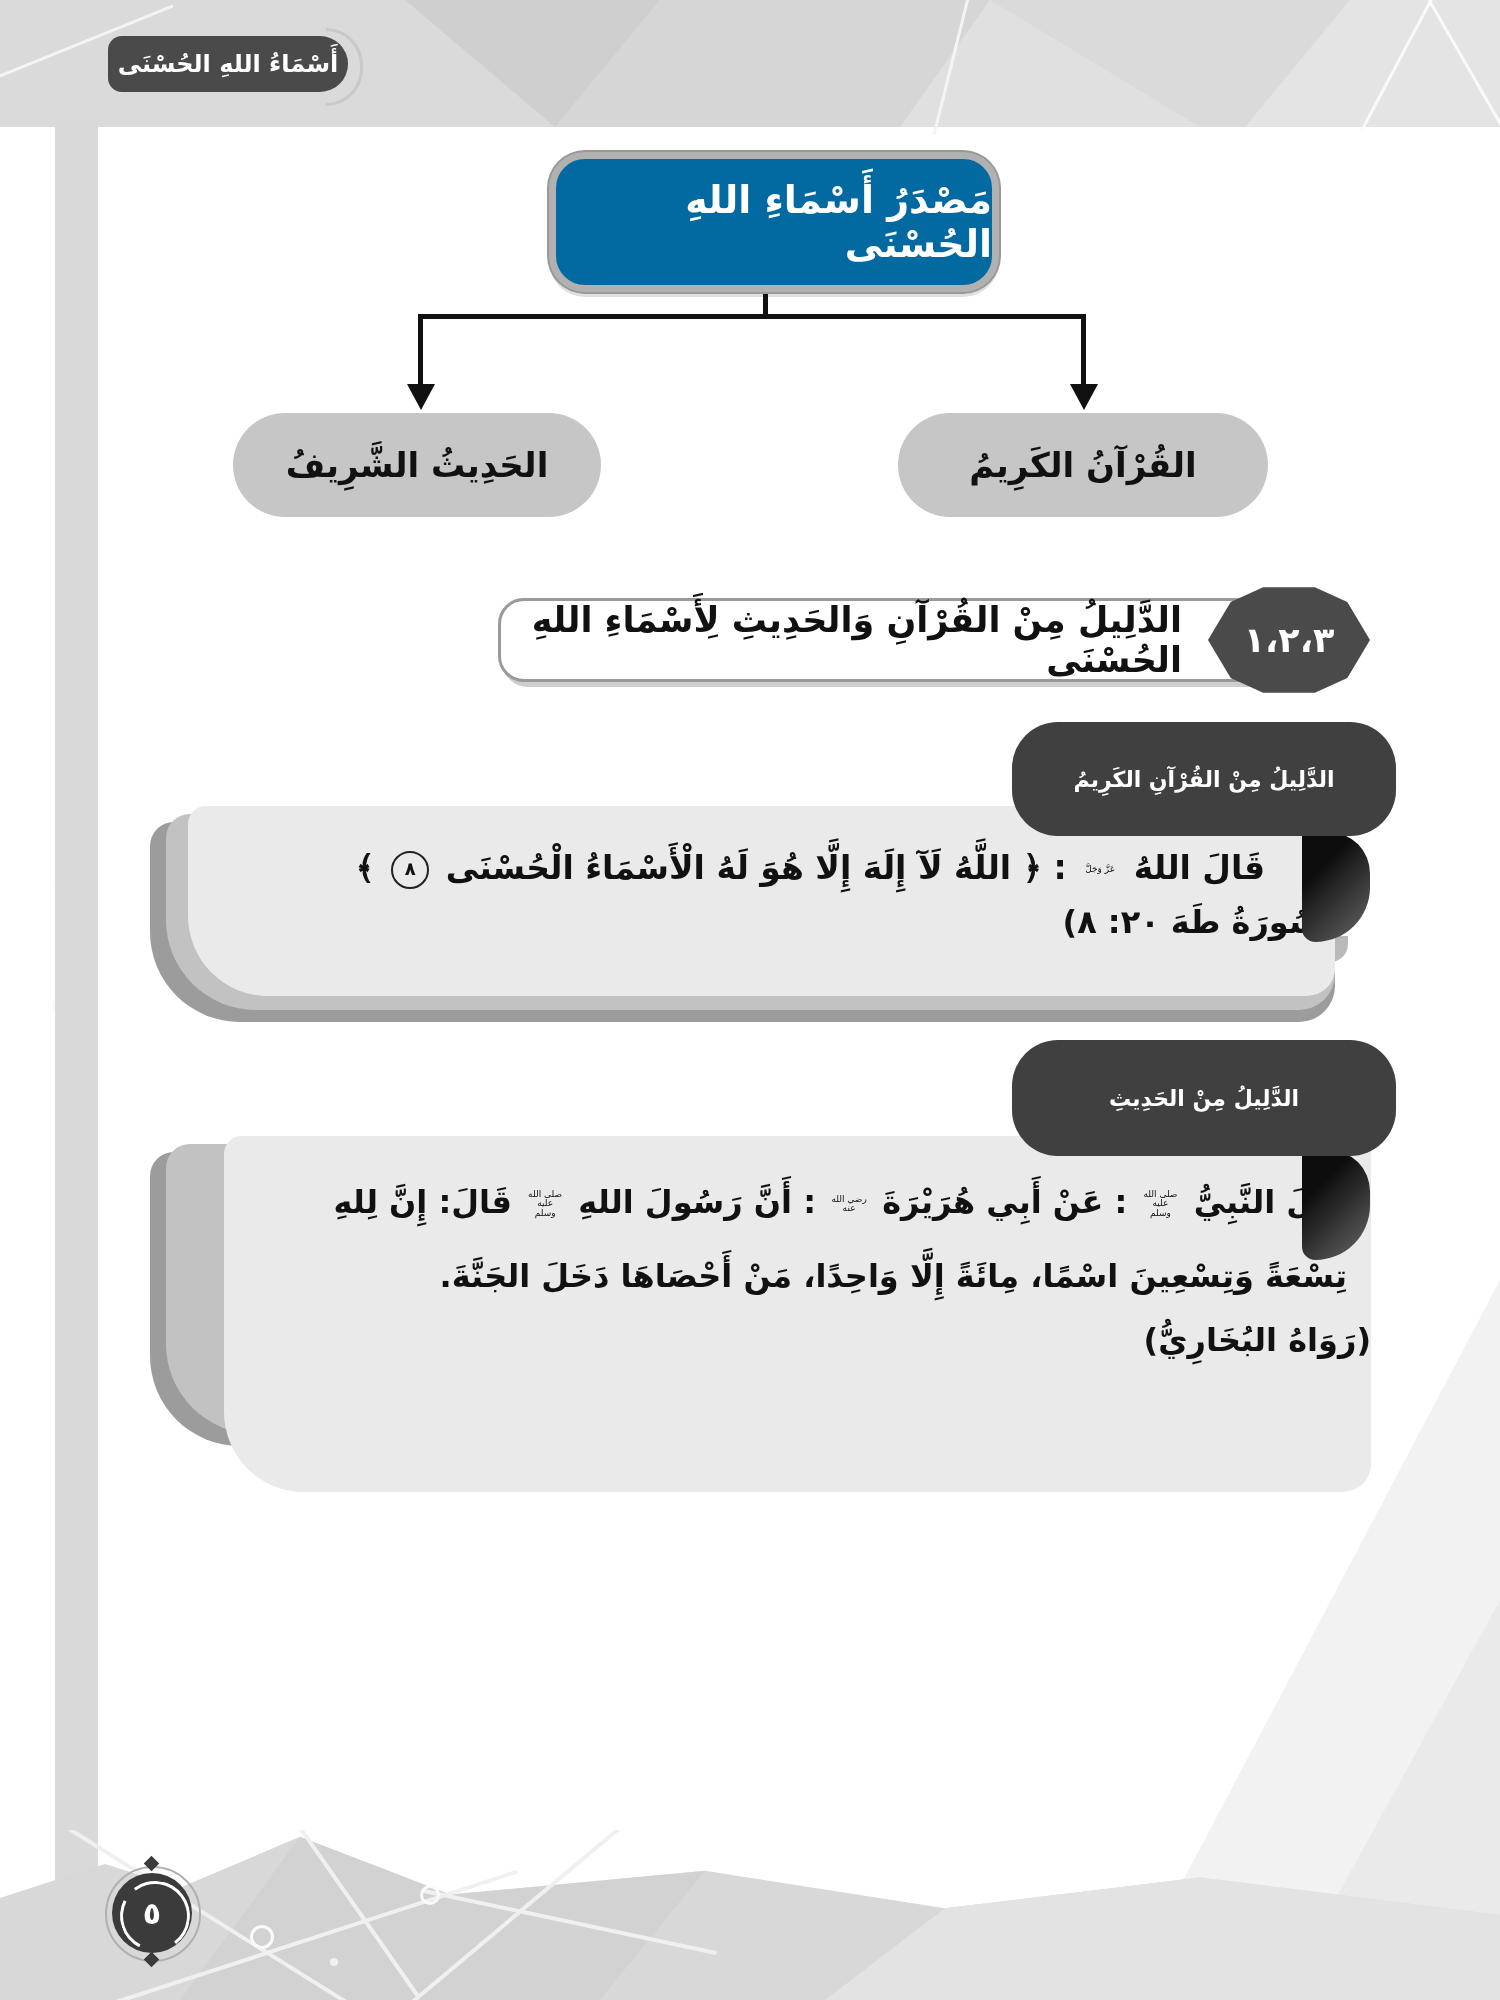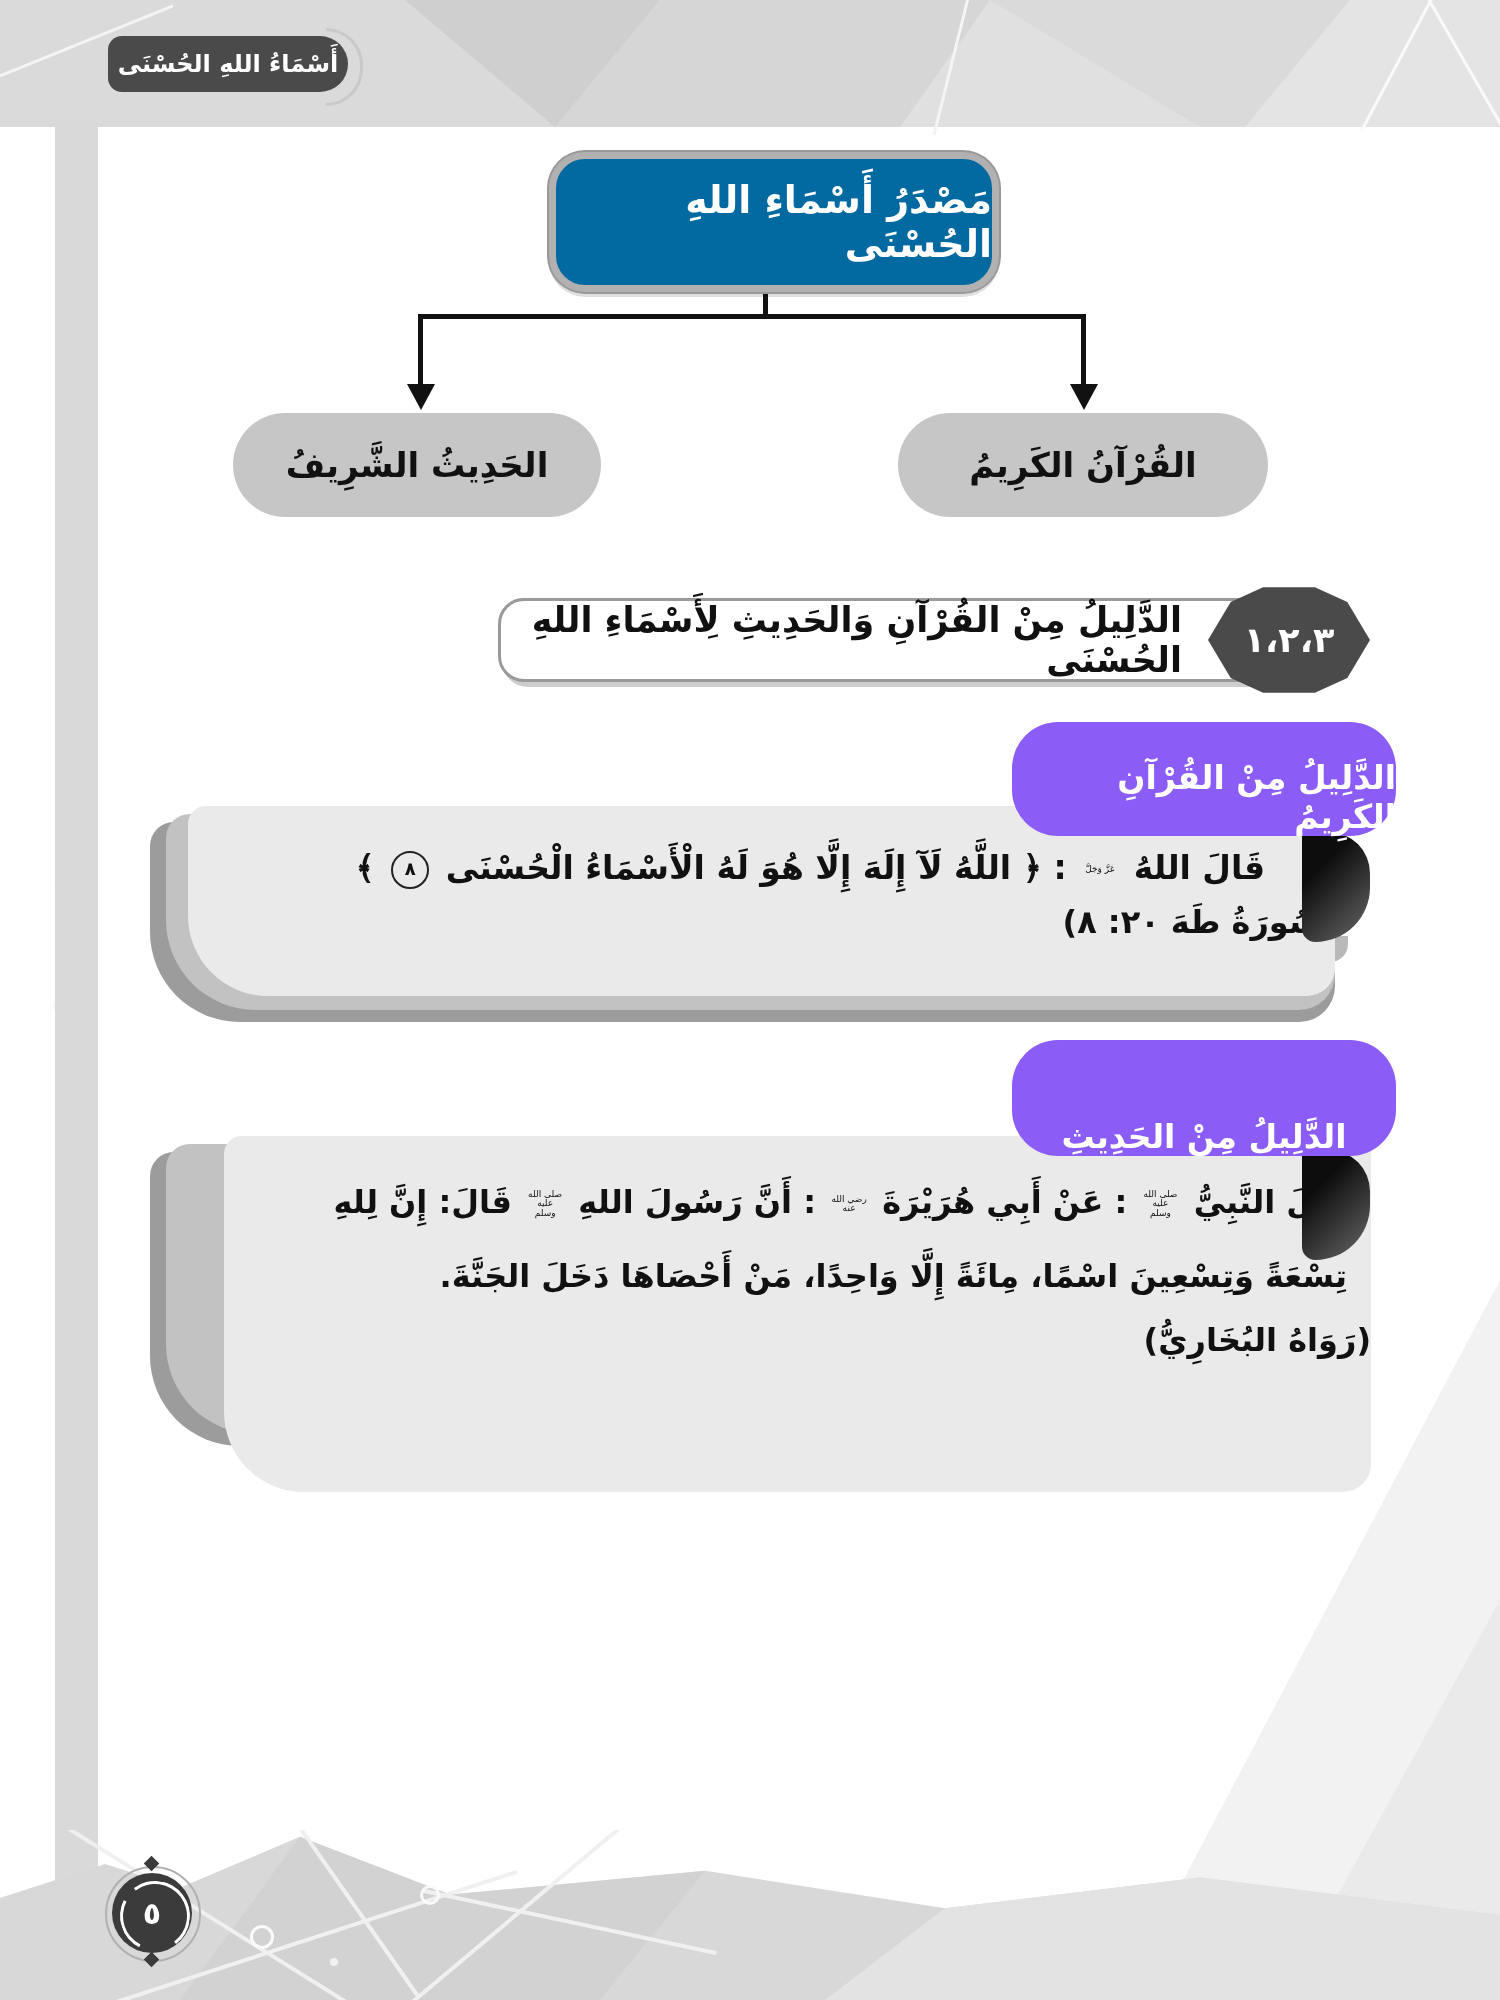--- a/index.html
+++ b/index.html
@@ -34,22 +34,22 @@
             border-radius:26px;box-shadow:4px 5px 0 #cecece;z-index:3;display:flex;align-items:center;
             justify-content:center;padding:0 130px 0 20px;box-sizing:border-box;
             font-size:35px;font-weight:bold;color:#111;}
   .badge{left:1208px;top:584px;width:162px;height:112px;background:#4a4a4a;z-index:4;
          clip-path:polygon(0 50%,14% 16%,34% 3%,66% 3%,86% 16%,100% 50%,86% 84%,66% 97%,34% 97%,14% 84%);
          display:flex;align-items:center;justify-content:center;color:#fff;font-size:35px;font-weight:bold;}
   
   .lay-back{background:#9c9c9c;border-radius:24px 24px 36px 90px;z-index:2;}
   .lay-mid{background:#c2c2c2;border-radius:24px 24px 36px 90px;z-index:3;}
   .lay-front{background:#eaeaea;border-radius:18px 18px 28px 80px;z-index:4;color:#111;box-sizing:border-box;}
-  .tab{background:#8b5cf6;border-radius:46px;display:flex;align-items:flex-end;justify-content:center;
-       color:#fff;font-size:33px;font-weight:bold;z-index:6;}
+  .tab{background:#404040;border-radius:46px;display:flex;align-items:center;justify-content:center;
+       color:#fff;font-size:22px;font-weight:bold;z-index:6;}
   .curl{background:linear-gradient(135deg,#0d0d0d 30%,#555 85%);border-radius:0 68px 90px 22px;z-index:5;}
   .curltail{background:#b9b9b9;border-radius:0 0 18px 4px;z-index:4;}
   .vline{font-size:33px;font-weight:bold;text-align:right;padding:36px 70px 0 30px;line-height:1.6;}
   .srcline{font-size:32px;font-weight:bold;text-align:right;padding:8px 0 0 34px;direction:rtl;}
   .hpara{font-size:32px;font-weight:bold;text-align:right;padding:30px 24px 0 34px;line-height:2.3;}
   .hon{display:inline-block;font-size:9px;line-height:1.05;width:36px;text-align:center;
        vertical-align:middle;font-weight:normal;margin:0 4px;}
   .ayah{display:inline-flex;width:34px;height:34px;border:2px solid #222;border-radius:50%;
         align-items:center;justify-content:center;font-size:18px;vertical-align:middle;margin:0 5px;}
   

